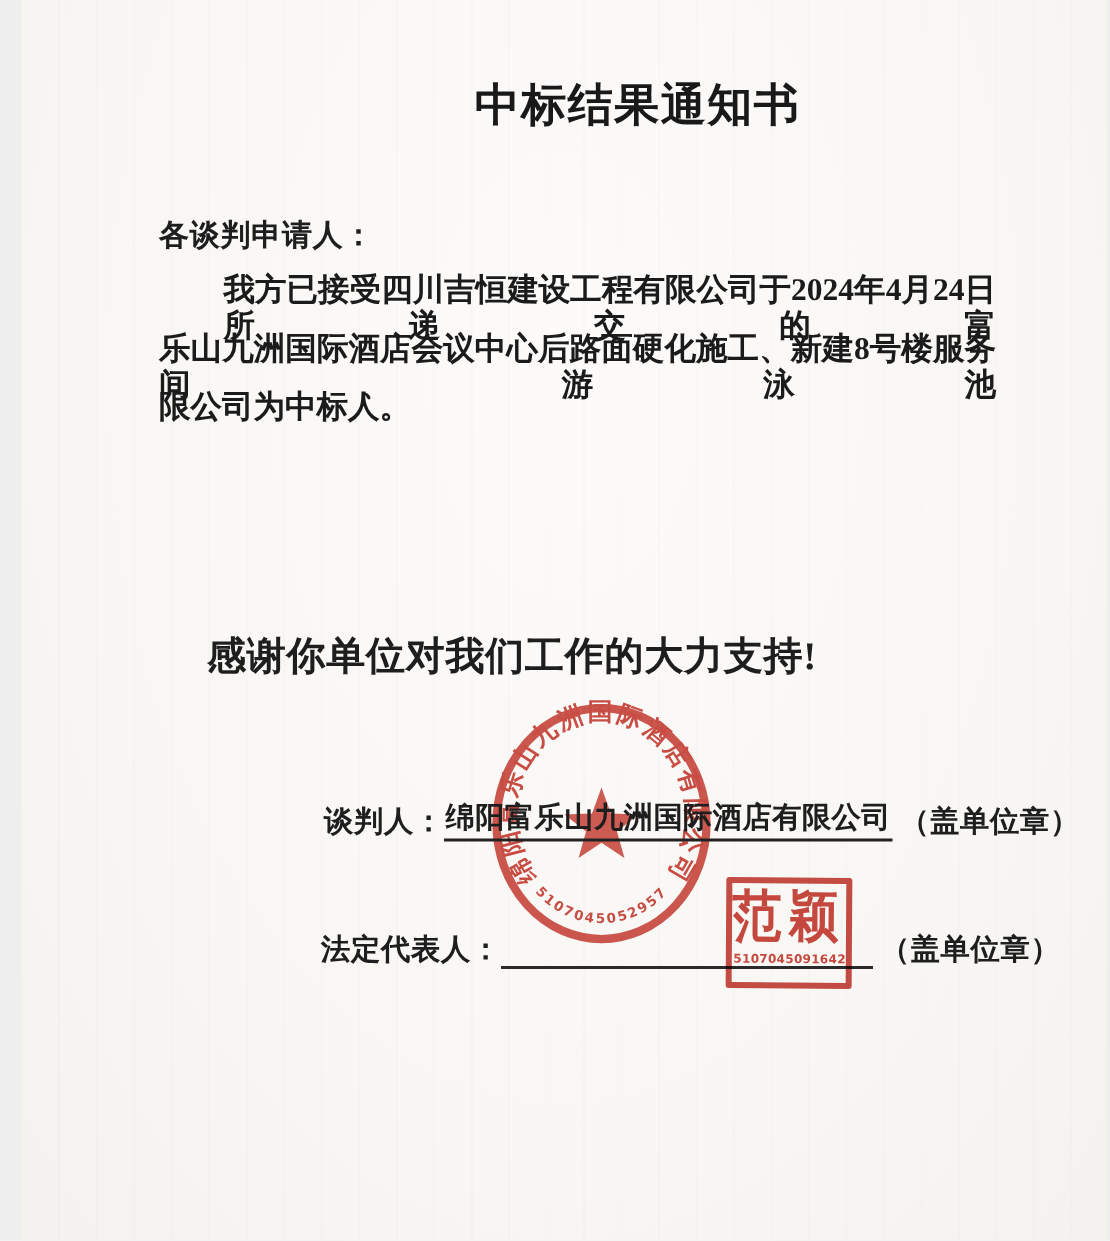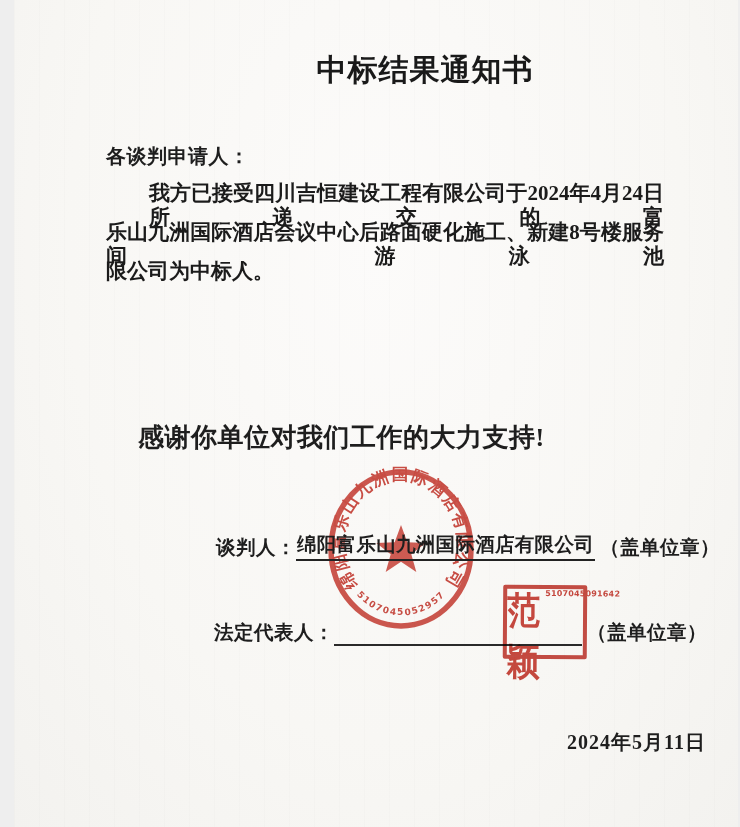--- a/index.html
+++ b/index.html
@@ -64,24 +64,24 @@
     font-size:20px;font-weight:600;letter-spacing:1px;
   }
 
   
   .stamp{mix-blend-mode:multiply;}
   .round-stamp{
     position:absolute;left:306px;top:461px;width:162px;height:176px;
     opacity:.88;
   }
   .name-stamp{
-    position:absolute;left:489px;top:585px;width:76px;height:66px;
+    position:absolute;left:470px;top:585px;width:76px;height:66px;
     border:4px solid #c23a31;border-radius:2px;
     opacity:.9;transform:rotate(.4deg);
-    display:flex;justify-content:flex-start;
+    display:flex;flex-direction:column;justify-content:flex-start;
   }
   .name-stamp .seal-name{
     text-align:center;font-size:33px;line-height:46px;font-weight:800;
     color:#c5362c;letter-spacing:5px;transform:scaleY(1.12);
     font-family:"Liberation Serif","DejaVu Serif",serif;
   }
   .name-stamp .seal-code{
     text-align:right;font-size:8px;line-height:10px;color:#c5362c;
     letter-spacing:.2px;font-weight:700;
     font-family:"DejaVu Sans","Liberation Sans",sans-serif;
@@ -129,15 +129,14 @@
     <span class="sig-label">法定代表人：</span>
       <span class="blank-line"></span>
       <span class="seal-note">（盖单位章）</span>
   </div>
 
   <div class="name-stamp stamp">
     <div class="seal-name">范颖</div>
     <div class="seal-code">5107045091642</div>
   </div>
 
-  <div class="doc-date">2024年5月11日</div>
 
 </div>
 
 </body></html>

